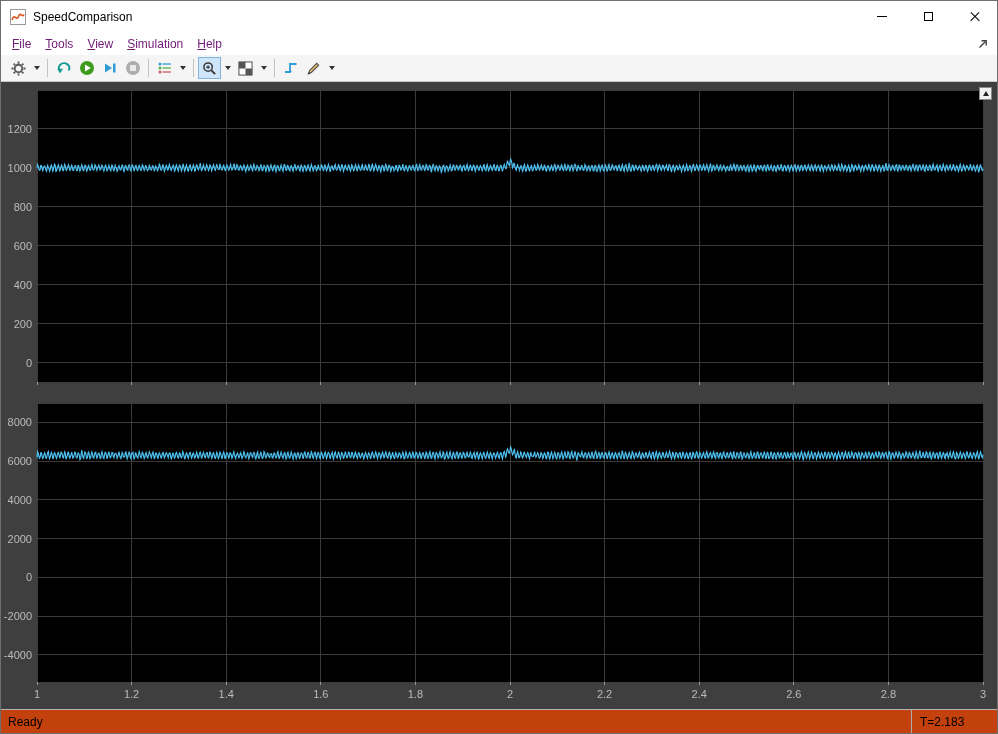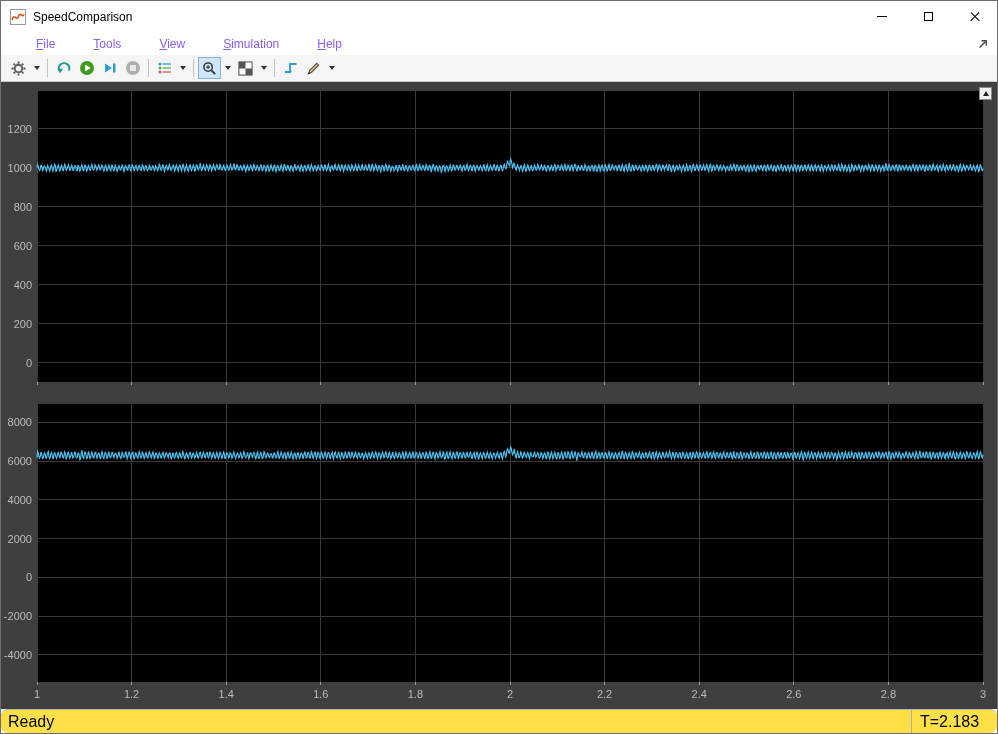--- a/index.html
+++ b/index.html
@@ -20,40 +20,40 @@
   .wincontrols { margin-left: auto; display: flex; height: 100%; }
   .winbtn { width: 46px; height: 100%; display: flex; align-items: center; justify-content: center; cursor: default; }
   .min-glyph { width: 10px; height: 1px; background: #000; }
   .max-glyph { width: 9px; height: 9px; border: 1px solid #000; }
   .close-glyph { position: relative; width: 11px; height: 11px; }
   .close-glyph i { position: absolute; left: 0; top: 5px; width: 12px; height: 1.4px; background: #000; }
   .close-glyph i:first-child { transform: rotate(45deg); }
   .close-glyph i:last-child  { transform: rotate(-45deg); }
   
   .menubar { flex: 0 0 23px; display: flex; align-items: center; padding: 0 6px 0 4px; font-size: 12px; background: #fff; }
-  .menu-item { padding: 3px 7px; color: #8b5cf6; cursor: default; margin-left: 24px; }
+  .menu-item { padding: 3px 7px; color: #701a75; cursor: default; }
   .menu-item u { text-decoration: underline; }
   .spacer { flex: 1; }
   .undock { width: 16px; height: 16px; display: flex; align-items: center; justify-content: center; }
   
   .toolbar { flex: 0 0 27px; background: #f5f5f5; border-bottom: 1px solid #c7c7c7; display: flex; align-items: center; padding-left: 6px; }
   .tb { width: 23px; height: 22px; display: flex; align-items: center; justify-content: center; border: 1px solid transparent; }
   .tb.caret { width: 13px; }
   .tb.selected { background: #cfe6fa; border: 1px solid #84b4dd; }
   .caret-down { width: 0; height: 0; border-left: 3.5px solid transparent; border-right: 3.5px solid transparent; border-top: 4px solid #333; }
   .sep { width: 1px; height: 18px; background: #c4c4c4; margin: 0 4px; }
   
   .plot-region { flex: 1; position: relative; background: #3f3f3f; overflow: hidden; }
   .chart { position: absolute; left: 0; font-family: "Liberation Sans", sans-serif; }
   .chart0 { top: 0; width: 998px; height: 310px; }
   .chart1 { top: 310px; width: 998px; height: 317px; }
   .scrollup { position: absolute; top: 5px; right: 5px; width: 13px; height: 13px; background: #f0f0f0; border: 1px solid #8a8a8a; display: flex; align-items: center; justify-content: center; }
   .tri-up { width: 0; height: 0; border-left: 3.5px solid transparent; border-right: 3.5px solid transparent; border-bottom: 5px solid #222; }
   
-  .statusbar { flex: 0 0 24px; background: #fde047; border-top: 1px solid #b6b6b6; display: flex; align-items: center; font-size: 16px; color: #000; border-radius: 7px; }
+  .statusbar { flex: 0 0 24px; background: #c2410c; border-top: 1px solid #b6b6b6; display: flex; align-items: center; font-size: 12px; color: #000; }
   .status-left { padding-left: 7px; }
   .tbox { margin-left: auto; width: 86px; height: 100%; border-left: 1px solid #adadad; display: flex; align-items: center; padding-left: 8px; }
 </style>
 </head>
 <body>
 
 <div class="window">
 
   <div class="titlebar">
     <span class="appicon">

